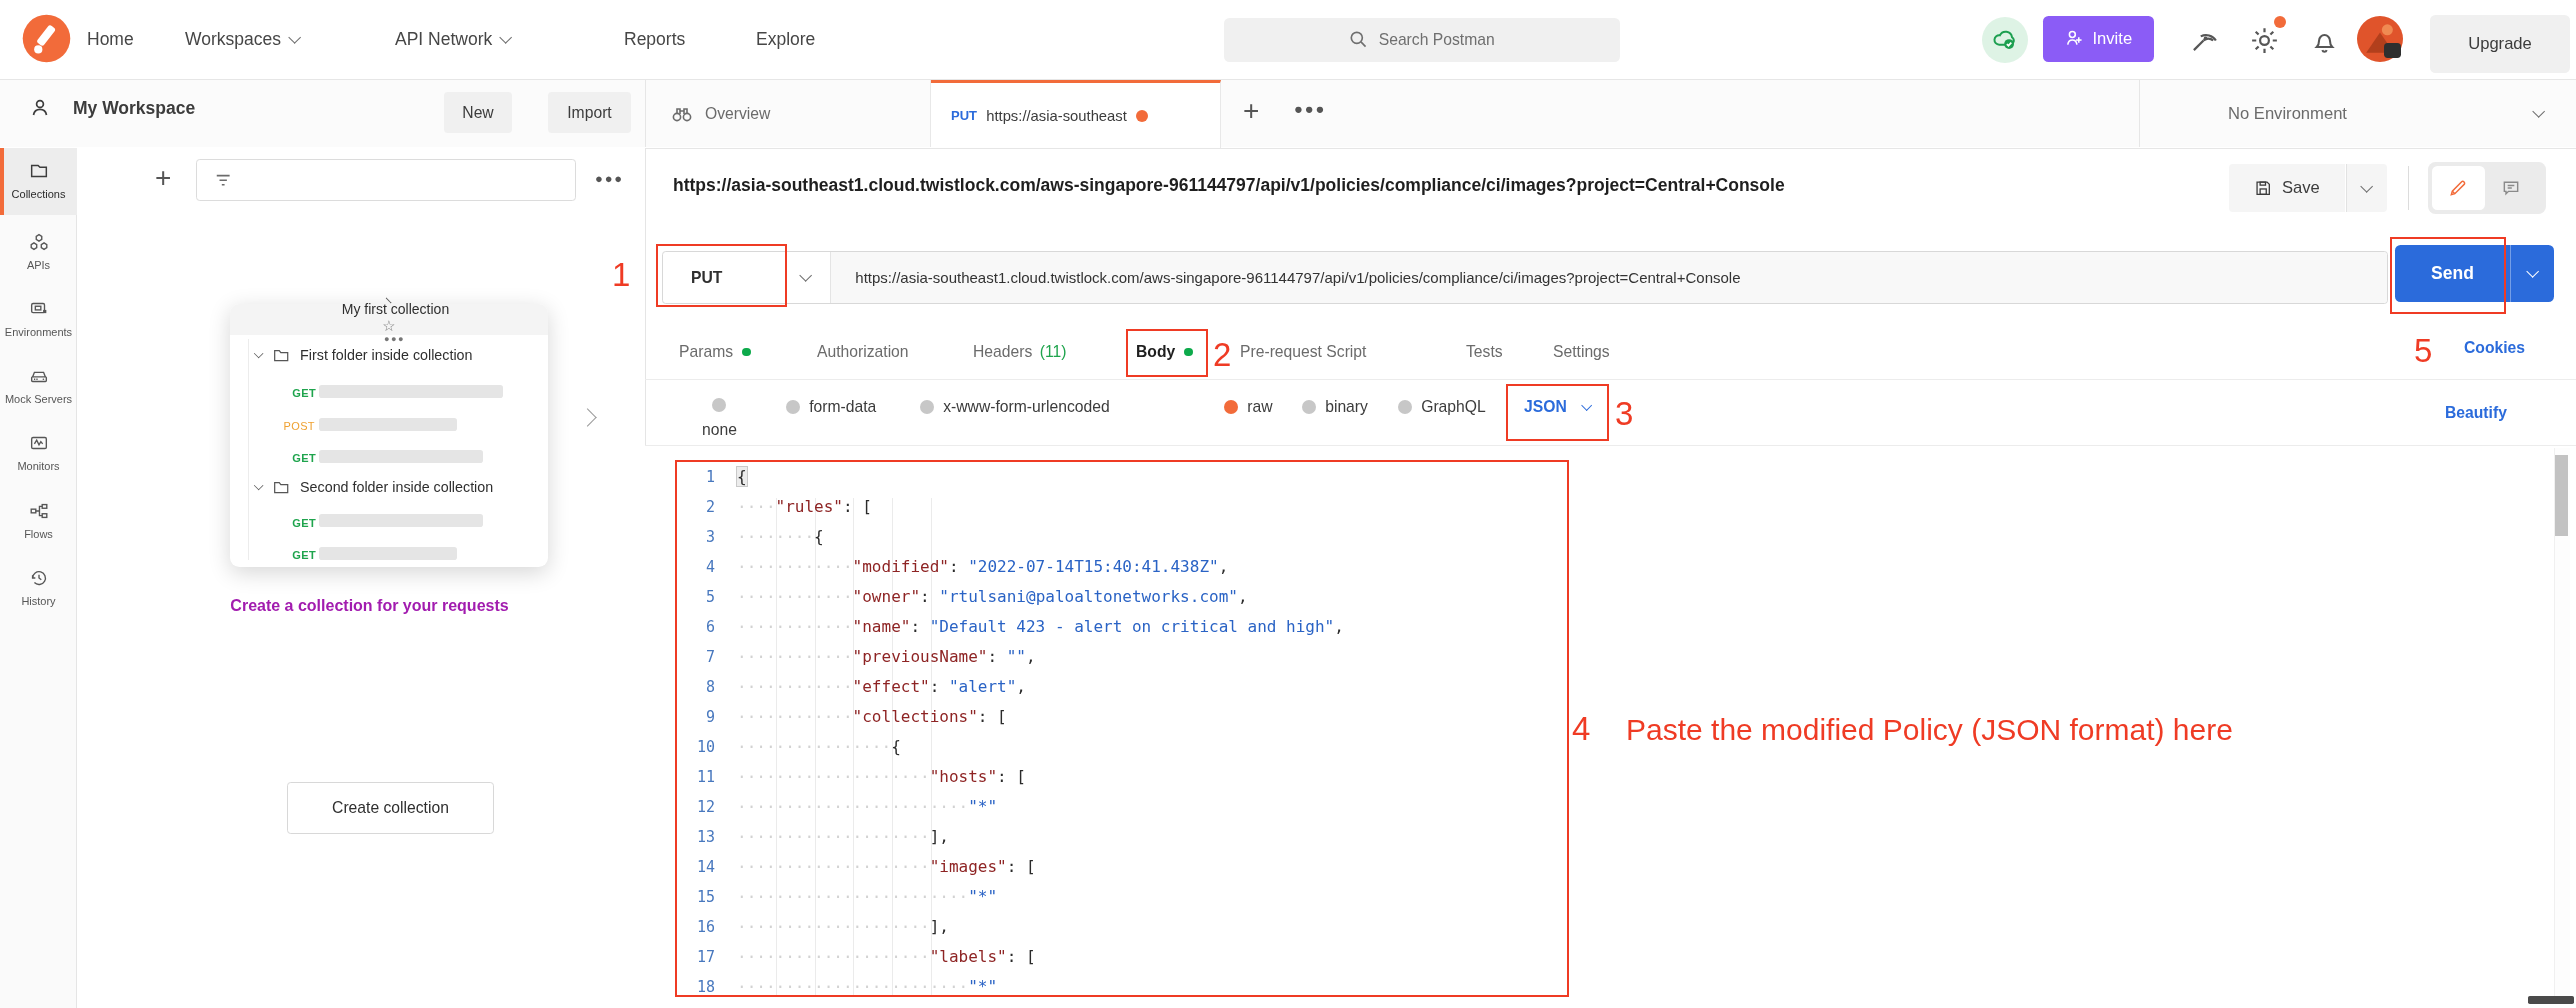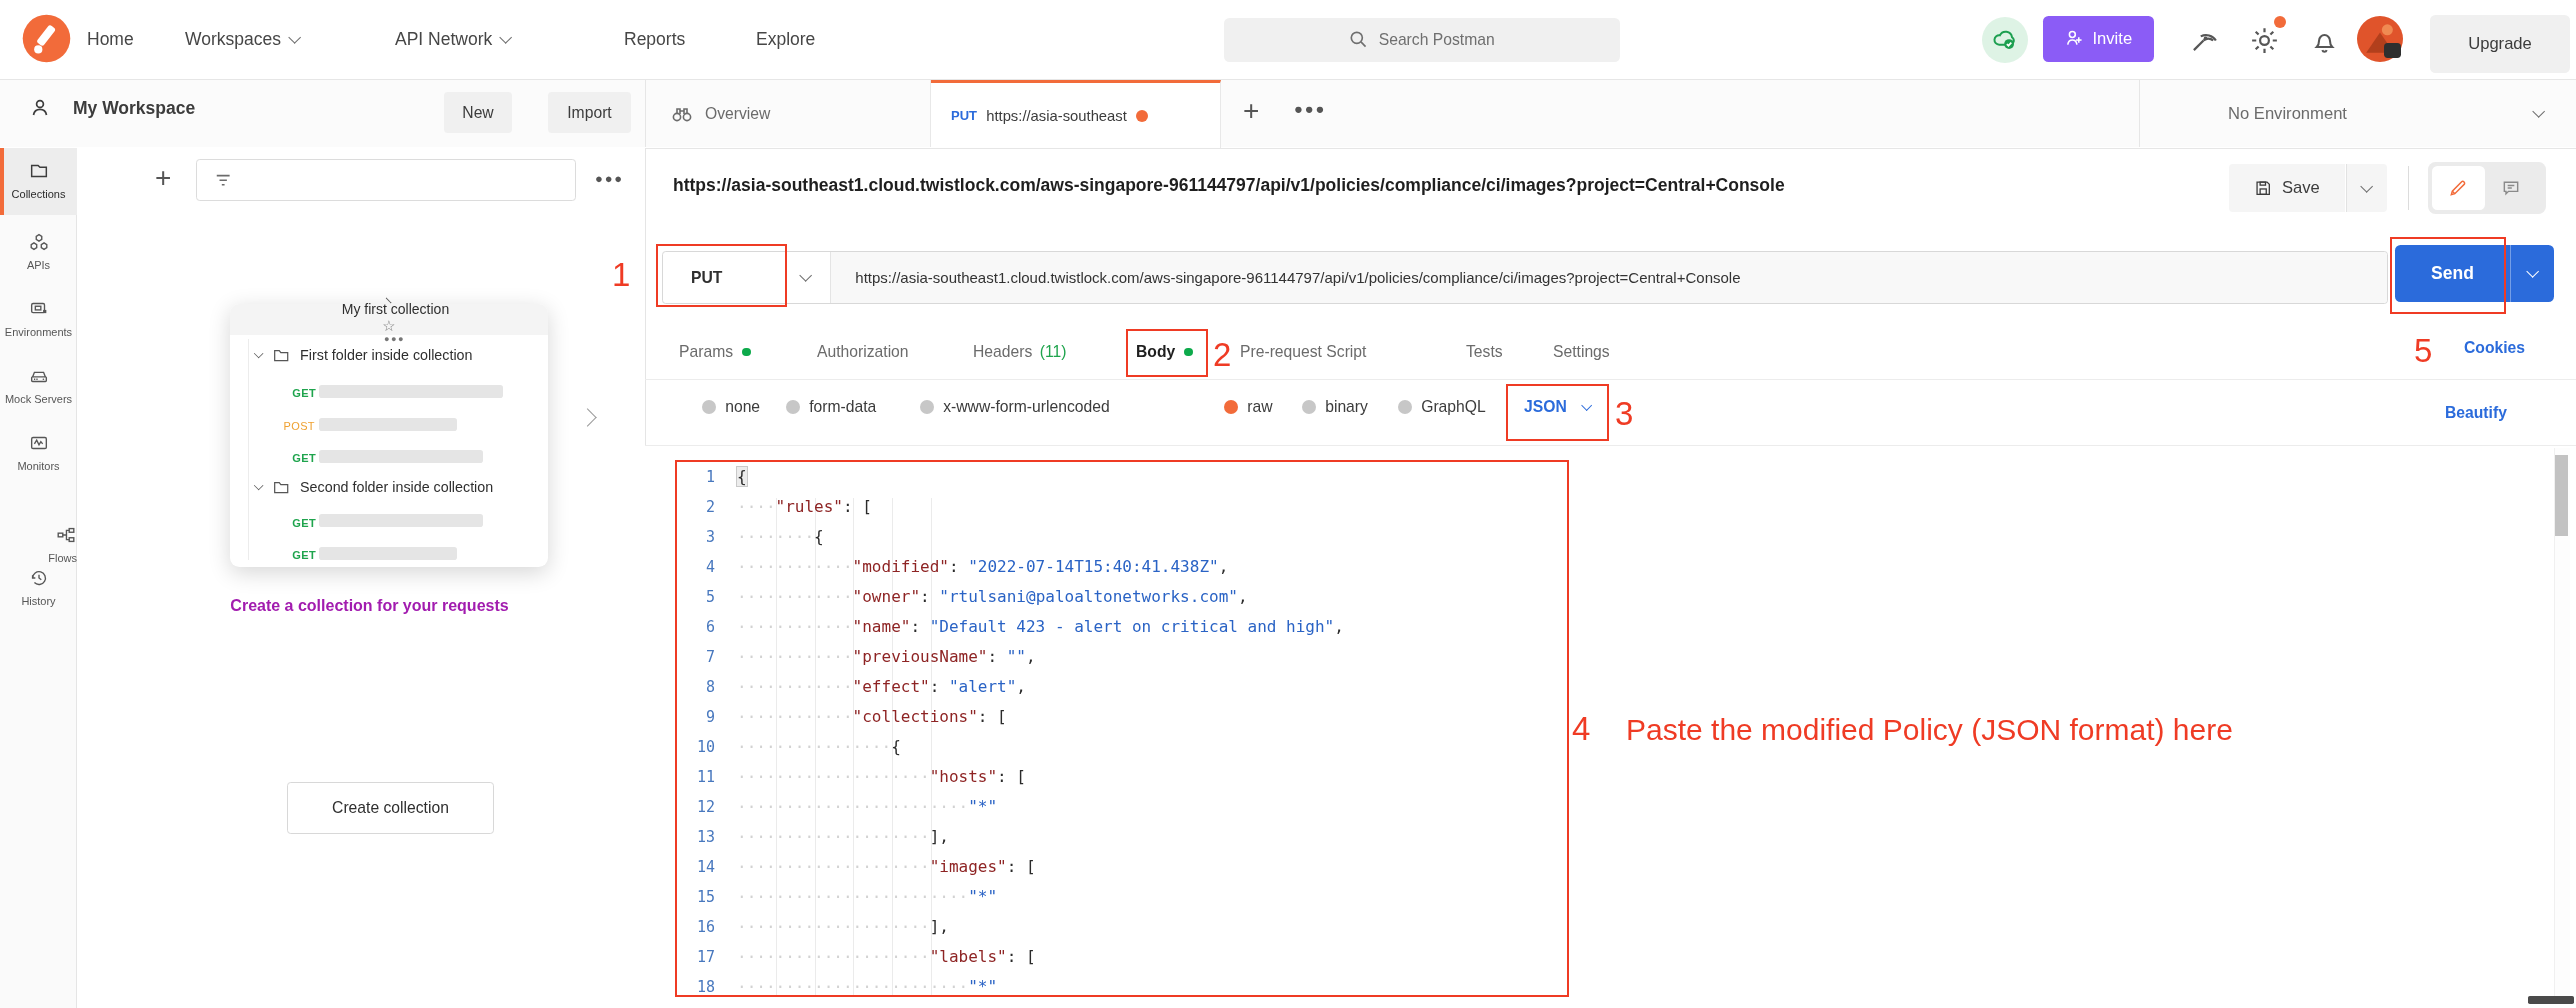--- a/index.html
+++ b/index.html
@@ -239,21 +239,21 @@
   </div>
   <div class="rail-item" style="top:420px;">
     <span class="rail-ic">
       <svg width="22" height="22" viewBox="0 0 24 24">
           <rect x="4" y="6" width="16" height="12" rx="1.5" fill="none" stroke="#565656" stroke-width="1.5"></rect>
           <path d="M7 13l2.5-4 2.5 5 2-3.5 2 2.5" fill="none" stroke="#565656" stroke-width="1.5"></path>
         </svg>
     </span>
     <div class="lbl">Monitors</div>
   </div>
-  <div class="rail-item" style="top:512px;text-align:right;">
+  <div class="rail-item" style="top:488px;">
     <span class="rail-ic">
       <svg width="22" height="22" viewBox="0 0 24 24">
           <rect x="3.5" y="10" width="5" height="4" fill="none" stroke="#565656" stroke-width="1.5"></rect>
           <rect x="15.5" y="5" width="5" height="4" fill="none" stroke="#565656" stroke-width="1.5"></rect>
           <rect x="15.5" y="15" width="5" height="4" fill="none" stroke="#565656" stroke-width="1.5"></rect>
           <path d="M8.5 12h4M12.5 12V7h3M12.5 12v5h3" fill="none" stroke="#565656" stroke-width="1.5"></path>
         </svg>
     </span>
     <div class="lbl">Flows</div>
   </div>
@@ -389,21 +389,21 @@
     </div>
   <div class="abs row" style="left:1136px;top:343px;gap:9.2px;cursor:pointer;">
       <span style="font-size:15.7px;color:#1f1f1f;font-weight:700;">Body</span>
       <span class="gdot"></span>
     </div>
   <div class="abs tab-lbl" style="left:1240px;top:343px;"><span>Pre-request Script</span></div>
   <div class="abs tab-lbl" style="left:1466px;top:343px;"><span>Tests</span></div>
   <div class="abs tab-lbl" style="left:1553px;top:343px;"><span>Settings</span></div>
 
   <div class="hline" style="left:645px;top:445px;width:1931px;background:#ececec;"></div>
-  <div class="abs row" style="left:702px;top:398px;gap:9.2px;font-size:15.7px;">
+  <div class="abs row" style="left:702px;top:398px;gap:9.2px;font-size:15.7px;flex-direction:column;">
       <span class="radio"></span>
       <span>none</span>
     </div>
   <div class="abs row" style="left:786px;top:398px;gap:9.2px;font-size:15.7px;">
       <span class="radio"></span>
       <span>form-data</span>
     </div>
   <div class="abs row" style="left:920px;top:398px;gap:9.2px;font-size:15.7px;">
       <span class="radio"></span>
       <span>x-www-form-urlencoded</span>

